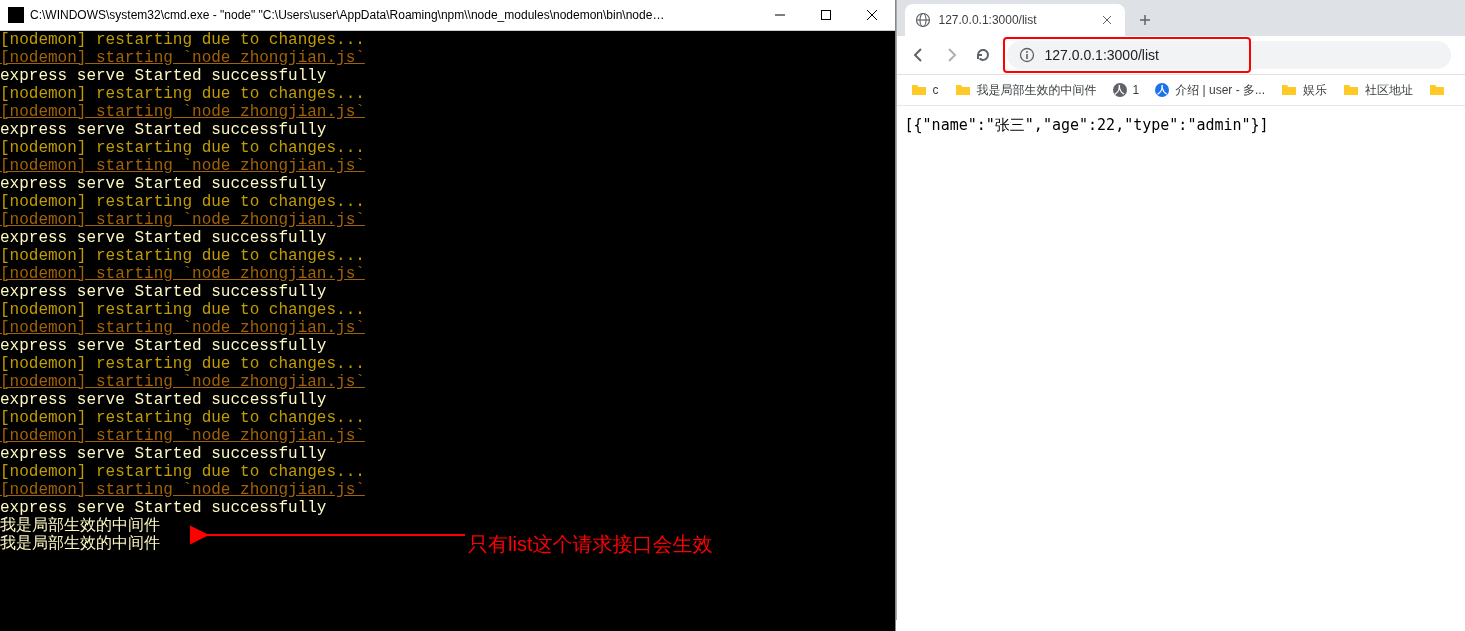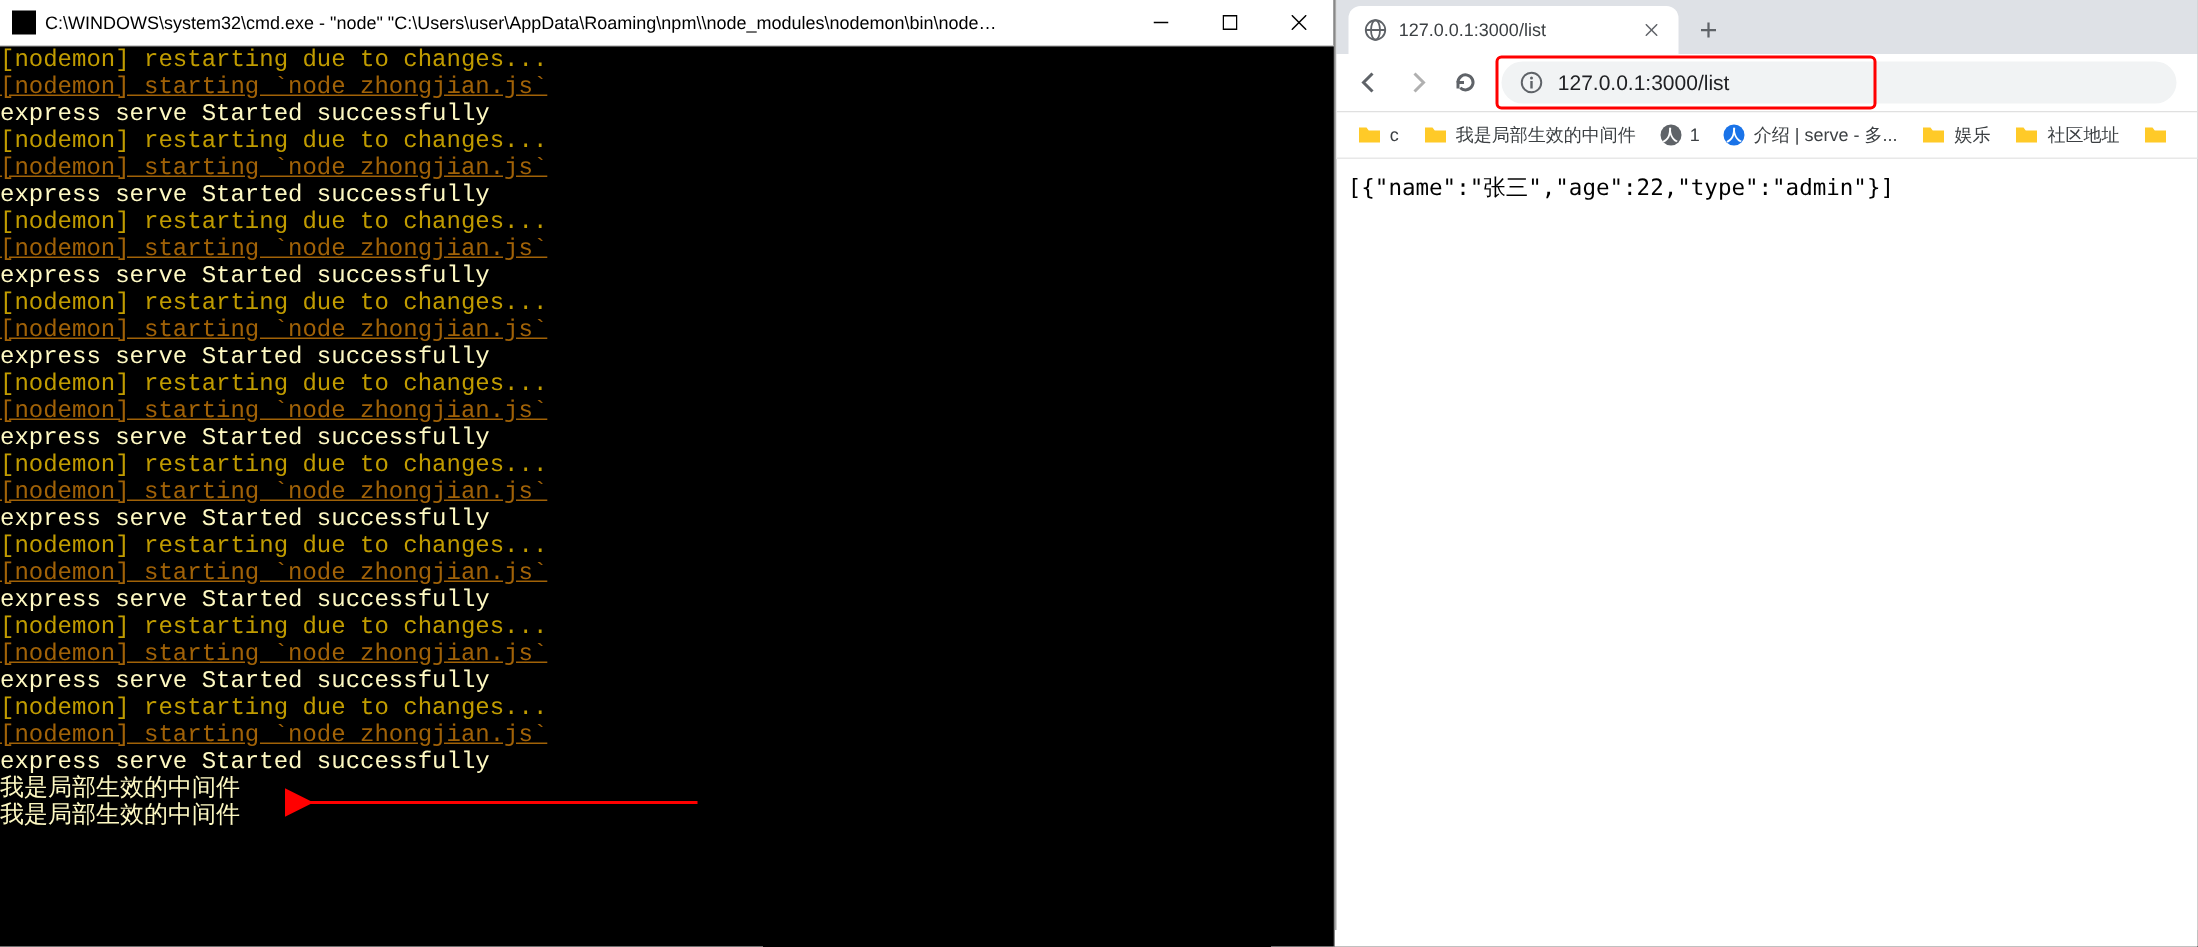--- a/index.html
+++ b/index.html
@@ -79,20 +79,21 @@
 
     <svg class="arrow-svg" viewBox="0 0 280 20">
       <defs>
         <marker id="ah" markerWidth="10" markerHeight="10" refX="2" refY="5" orient="auto">
           <path d="M10,0 L0,5 L10,10 Z" fill="#ff0000"></path>
         </marker>
       </defs>
       <line x1="275" y1="10" x2="15" y2="10" stroke="#ff0000" stroke-width="2" marker-end="url(#ah)"></line>
     </svg>
     <div class="annotation">
+      <div>只有list这个请求接口会生效</div>
     </div>
   </div>
 
   <div class="browser">
     <div class="tabstrip">
       <div class="browser-tab">
         <svg class="tab-globe" viewBox="0 0 16 16">
             <circle cx="8" cy="8" r="6.5" fill="none" stroke="#5f6368" stroke-width="1.2"></circle>
             <ellipse cx="8" cy="8" rx="3" ry="6.5" fill="none" stroke="#5f6368" stroke-width="1.2"></ellipse>
             <line x1="1.5" y1="8" x2="14.5" y2="8" stroke="#5f6368" stroke-width="1.2"></line>
@@ -153,21 +154,21 @@
             <path d="M1 3h5l1.5 2H15v8H1z"></path>
           </svg>
           <span>我是局部生效的中间件</span>
         </div>
         <div class="bm">
           <span class="ext-icon ">人</span>
           <span>1</span>
         </div>
         <div class="bm">
           <span class="ext-icon blue-icon">人</span>
-          <span>介绍 | serve - 多...</span>
+          <span>介绍 | user - 多...</span>
         </div>
         <div class="bm">
           <svg class="folder-icon" viewBox="0 0 16 16">
             <path d="M1 3h5l1.5 2H15v8H1z"></path>
           </svg>
           <span>娱乐</span>
         </div>
         <div class="bm">
           <svg class="folder-icon" viewBox="0 0 16 16">
             <path d="M1 3h5l1.5 2H15v8H1z"></path>

